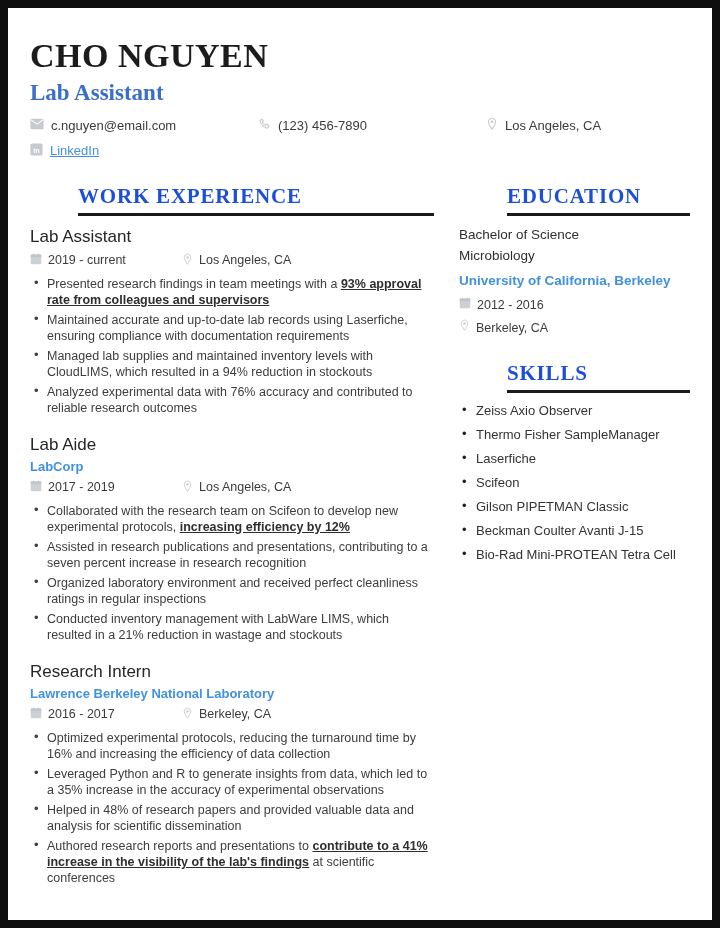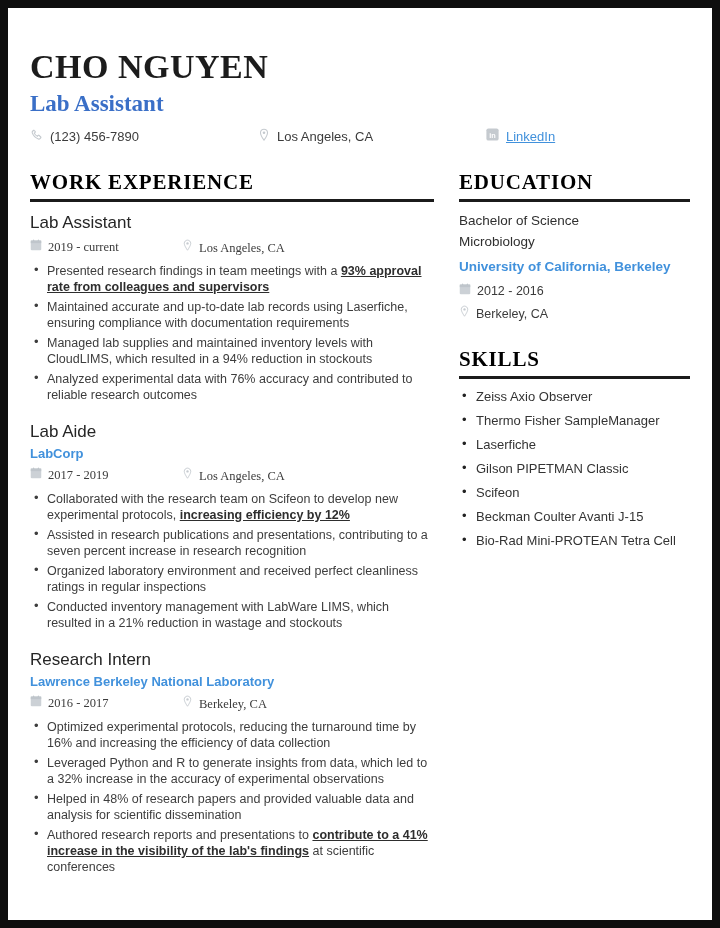--- a/index.html
+++ b/index.html
@@ -3,21 +3,21 @@
 <meta charset="utf-8">
 <style>
   * { margin:0; padding:0; box-sizing:border-box; }
   html,body { background:#1a1a1a; }
   body { width:720px; font-family:"Liberation Sans", sans-serif; }
 
   .page {
     width:720px; height:928px;
     background:#ffffff;
     border:8px solid #0e0e0e;
-    padding:33px 22px 20px 22px;
+    padding:22px 22px 20px 22px;
     overflow:hidden;
   }
 
   
   .name {
     font-family:"Liberation Serif", "DejaVu Serif", serif;
     font-size:34px; font-weight:700; color:#1c1c1c;
     letter-spacing:0.5px; margin-top:8px; line-height:1.05;
   }
   .job-headline {
@@ -36,33 +36,34 @@
   .contact-item svg { flex:0 0 auto; }
   a.link { color:var(--link); text-decoration:underline; }
 
   
   .columns { display:flex; gap:25px; margin-top:25px; }
   .col-left  { width:404px; flex:0 0 404px; }
   .col-right { flex:1; min-width:0; }
 
   .section-heading {
     font-family:"Liberation Serif", "DejaVu Serif", serif;
-    font-size:21px; font-weight:700; color:#000000;
+    font-size:21px; font-weight:700; color:#1d4ed8;
     letter-spacing:0.8px;
     padding-bottom:4px;
     border-bottom:3px solid #1b1b1b;
+    margin-left:48px;
   }
 
   
   .job { margin-top:11px; margin-bottom:19px; }
   .job:last-child { margin-bottom:0; }
   .job-title { font-size:17px; font-weight:400; color:#262626; }
   .company { font-size:13px; font-weight:700; color:var(--link); margin-top:4px; }
   .meta-row { display:flex; align-items:center; margin-top:6px; font-size:12.5px; color:#3b3b3b; }
-  .meta-item { display:flex; align-items:flex-end; gap:6px;font-family:Liberation Serif, serif; }
+  .meta-item { display:flex; align-items:flex-start; gap:6px; }
   .meta-item.first { width:152px; }
   .bullets { list-style:none; margin-top:7px; }
   .bullets li {
     position:relative; padding-left:17px; margin-bottom:4px;
     font-size:12.5px; line-height:1.28; color:#3d3d3d;
   }
   .bullets li::before {
     content:"\2022"; position:absolute; left:4px; top:-1px;
     color:#3d3d3d; font-size:13px;
   }
@@ -89,20 +90,29 @@
 </head>
 <body>
 
 <div class="page">
 
   <header>
     <h1 class="name">CHO NGUYEN</h1>
     <h2 class="job-headline">Lab Assistant</h2>
 
     <div class="contact-grid">
+      <div class="contact-item">
+        <span>
+          <svg width="14" height="12" viewBox="0 0 16 13">
+              <rect x="0.5" y="0.5" width="15" height="12" rx="1.2" fill="#c5cacf"></rect>
+              <path d="M1 1.5l7 5.2 7-5.2" stroke="#ffffff" stroke-width="1.2" fill="none"></path>
+            </svg>
+        </span>
+        <span>c.nguyen@email.com</span>
+      </div>
       <div class="contact-item">
         <span>
           <svg width="13" height="13" viewBox="0 0 16 16">
               <path d="M4.3 2.2l2 2c.3.3.3.8 0 1.1l-1 1c.7 1.7 2.1 3.1 3.8 3.8l1-1c.3-.3.8-.3 1.1 0l2 2c.3.3.3.8 0 1.1l-.9.9c-.5.5-1.3.7-2 .4C6.8 12.2 4.1 9.5 2.8 6c-.3-.7-.1-1.5.4-2l.9-.9c.3-.3.9-.3 1.2.1z" fill="none" stroke="#c5cacf" stroke-width="1.4"></path>
             </svg>
         </span>
         <span>(123) 456-7890</span>
       </div>
       <div class="contact-item">
         <span>
@@ -216,21 +226,21 @@
           <svg width="11" height="13" viewBox="0 0 16 18">
                       <path d="M8 1.2C5.4 1.2 3.3 3.3 3.3 5.9c0 3.5 4.7 10 4.7 10s4.7-6.5 4.7-10C12.7 3.3 10.6 1.2 8 1.2z" fill="none" stroke="#c5cacf" stroke-width="1.4"></path>
                       <circle cx="8" cy="6" r="1.7" fill="#c5cacf"></circle>
                     </svg>
         </span>
         <span class="job-location">Berkeley, CA</span>
       </span>
     </div>
     <ul class="bullets">
                 <li><span>Optimized experimental protocols, reducing the turnaround time by 16% and increasing the efficiency of data collection</span></li>
-                <li><span>Leveraged Python and R to generate insights from data, which led to a 32% increase in the accuracy of experimental observations</span></li>
+                <li><span>Leveraged Python and R to generate insights from data, which led to a 35% increase in the accuracy of experimental observations</span></li>
                 <li><span>Helped in 48% of research papers and provided valuable data and analysis for scientific dissemination</span></li>
                 <li><span>Authored research reports and presentations to </span><span class="hl">contribute to a 41% increase in the visibility of the lab's findings</span><span> at scientific conferences</span></li>
               </ul>
   </article>
 </div>
       </section>
     </main>
 
     <aside class="col-right">
       <section>
@@ -259,22 +269,22 @@
           <span>Berkeley, CA</span>
         </div>
       </section>
 
       <section class="skills-section">
         <h3 class="section-heading">SKILLS</h3>
         <ul class="skills-list" id="skills-list">
             <li>Zeiss Axio Observer</li>
             <li>Thermo Fisher SampleManager</li>
             <li>Laserfiche</li>
+            <li>Scifeon</li>
             <li>Gilson PIPETMAN Classic</li>
-            <li>Scifeon</li>
             <li>Beckman Coulter Avanti J-15</li>
             <li>Bio-Rad Mini-PROTEAN Tetra Cell</li>
           </ul>
       </section>
     </aside>
 
   </div>
 </div>
 
 </body></html>

